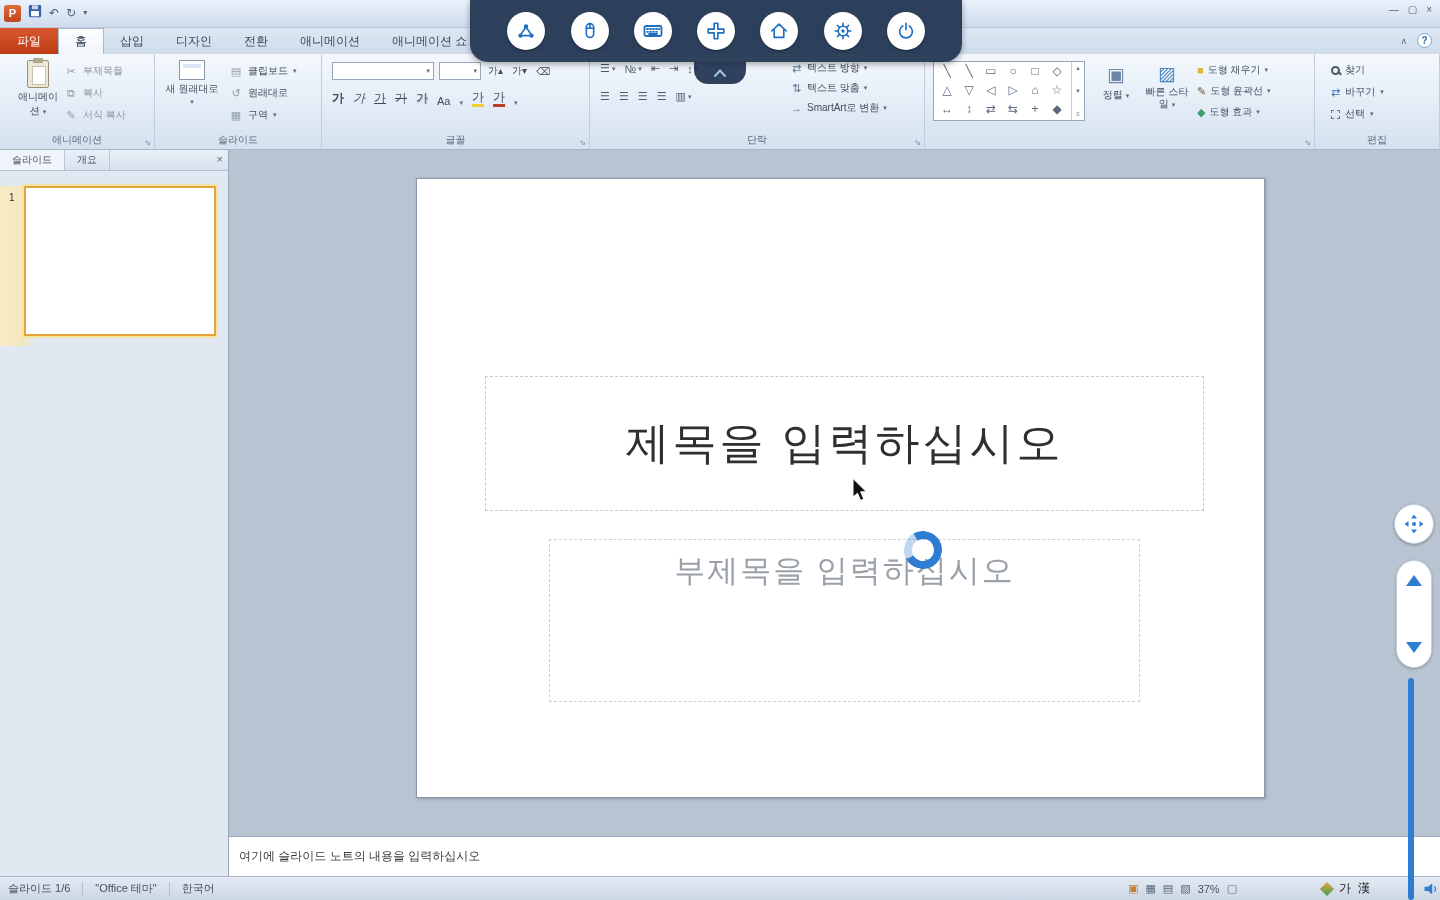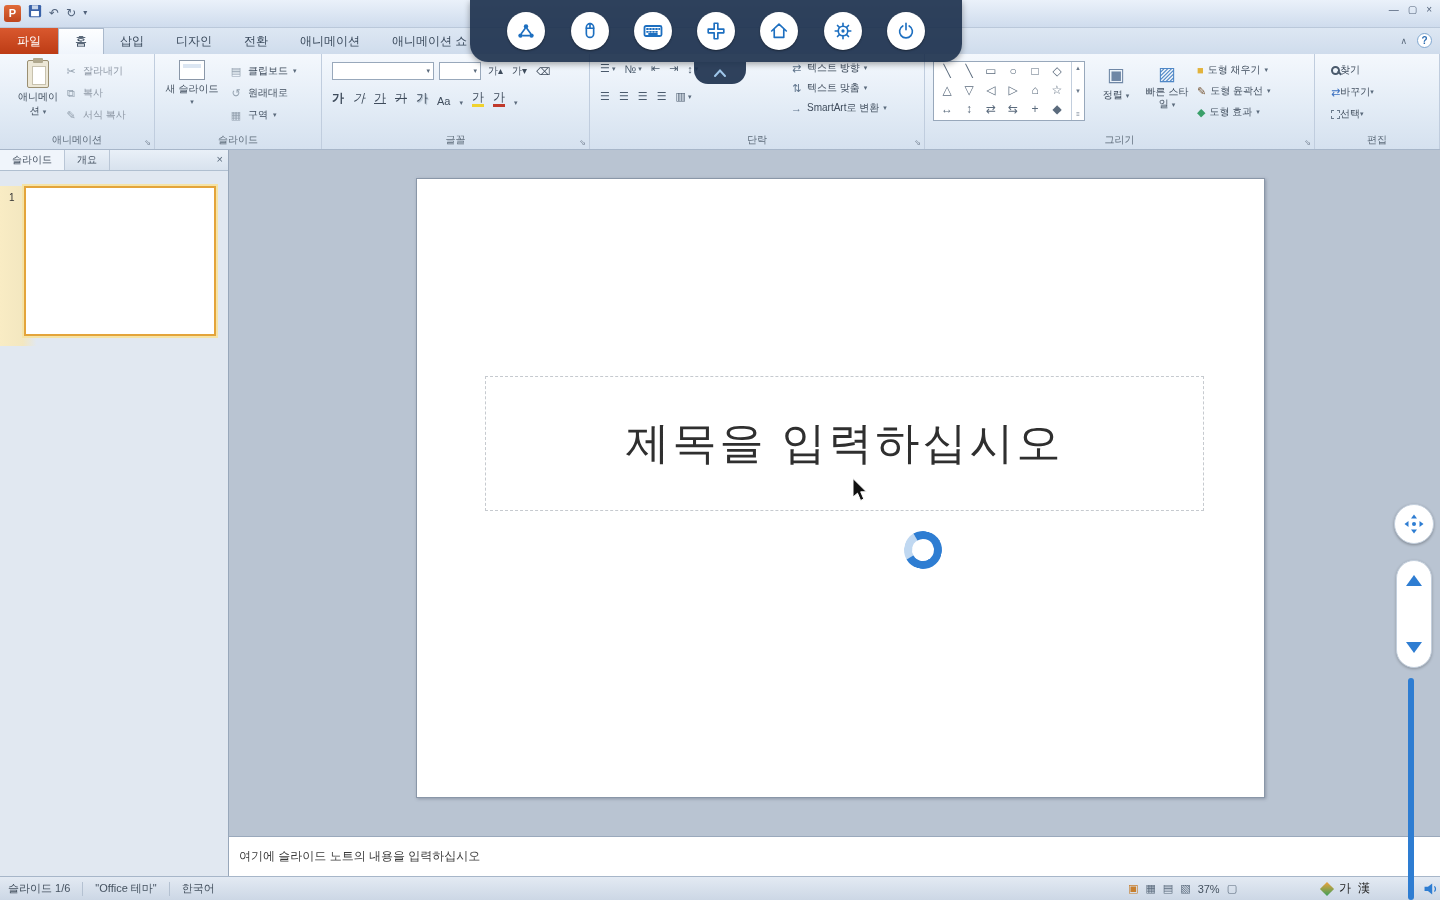--- a/index.html
+++ b/index.html
@@ -83,21 +83,21 @@
     display:flex; flex-direction:column; align-items:center; justify-content:space-between; font-size:6px; color:#6a7a8c; padding:3px 0; }
   .arrange-btn { position:absolute; left:168px; top:8px; width:46px; text-align:center; font-size:10px; color:#3f4c5c; }
   .arrange-btn .big-ic { font-size:19px; color:#6f87a6; line-height:26px; }
   .qstyle-btn { position:absolute; left:216px; top:8px; width:52px; text-align:center; font-size:10px; color:#3f4c5c; line-height:12px; }
   .qstyle-btn .big-ic { font-size:19px; color:#4f87c6; line-height:24px; }
   .draw-right { position:absolute; left:272px; top:9px; display:flex; flex-direction:column; gap:7px; }
   .draw-right .item { font-size:10px; color:#3f4c5c; display:flex; align-items:center; gap:4px; white-space:nowrap; }
   .ic-fill{color:#e2b33c;font-size:11px}.ic-outline{color:#7a5a3a;font-size:11px}.ic-effects{color:#3aa06a;font-size:11px}
   
   .edit-items { position:absolute; left:16px; top:9px; display:flex; flex-direction:column; gap:8px; }
-  .edit-items .item { font-size:10px; color:#3f4c5c; display:flex; align-items:center; }
+  .edit-items .item { font-size:10px; color:#3f4c5c; display:flex; align-items:center; gap:5px; }
   .mag-icon { width:9px; height:9px; border:2px solid #4a5a6c; border-radius:50%; position:relative; display:inline-block; }
   .mag-icon::after { content:""; position:absolute; width:5px; height:2px; background:#4a5a6c; right:-4px; bottom:-1px; transform:rotate(45deg); }
   .sel-icon { width:9px; height:9px; border:1px dashed #6a7a8c; display:inline-block; }
   .rep-icon { color:#3a6fc0; font-size:11px; }
   
   .left-pane { position:absolute; left:0; top:150px; width:229px; height:726px;
     background:#e1e8f1; border-right:1px solid #98a7ba; }
   .pane-tabs { height:21px; display:flex; background:linear-gradient(#e9f0f8,#d8e2ee); border-bottom:1px solid #b0bfd0; position:relative; }
   .ptab { padding:0 12px; font-size:10px; color:#3f4c5c; display:flex; align-items:center; border-right:1px solid #b9c6d6; }
   .ptab.selected { background:#f0f5fb; }
@@ -200,39 +200,39 @@
 
   <div class="group g-clipboard">
     <div class="paste-btn">
       <div class="clipboard-icon"></div>
       <span>애니메이션</span>
       <span class="caret">▾</span>
     </div>
     <div class="clip-items">
       <div class="small-item">
         <span class="ic">✂</span>
-        <span>잘라내기</span>
+        <span>부제목을</span>
       </div>
       <div class="small-item">
         <span class="ic">⧉</span>
         <span>복사</span>
       </div>
       <div class="small-item">
         <span class="ic">✎</span>
         <span>서식 복사</span>
       </div>
     </div>
     <div class="group-label">애니메이션</div>
     <span class="launcher">⇘</span>
   </div>
 
   <div class="group g-slides">
     <div class="newslide-btn">
       <div class="slide-icon"></div>
-      <span>새 슬라이드</span>
+      <span>새 원래대로</span>
       <span class="caret">▾</span>
     </div>
     <div class="slides-items">
       <div class="small-item">
         <span class="ic">▤</span>
         <span>클립보드</span>
         <span class="caret">▾</span>
       </div>
       <div class="small-item">
         <span class="ic">↺</span>
@@ -385,21 +385,20 @@
         <span class="ic-outline">✎</span>
         <span>도형 윤곽선</span>
         <span class="caret">▾</span>
       </div>
       <div class="item">
         <span class="ic-effects">◆</span>
         <span>도형 효과</span>
         <span class="caret">▾</span>
       </div>
     </div>
-    <div class="group-label">그리기</div>
     <span class="launcher">⇘</span>
   </div>
 
   <div class="group g-editing">
     <div class="edit-items">
       <div class="item">
         <span class="mag-icon"></span>
         <span>찾기</span>
       </div>
       <div class="item">
@@ -425,20 +424,21 @@
   </div>
   <div class="thumb-row">
     <span class="thumb-num">1</span>
     <div class="thumb"></div>
   </div>
 </div>
 
 <div class="editor">
   <div class="slide">
     <div class="title-ph">제목을 입력하십시오</div>
+    <div class="subtitle-ph">부제목을 입력하십시오</div>
   </div>
 </div>
 
 <div class="notes">
   <span class="notes-text">여기에 슬라이드 노트의 내용을 입력하십시오</span>
 </div>
 
 <div class="status">
   <div class="status-left">
     <span>슬라이드 1/6</span>

